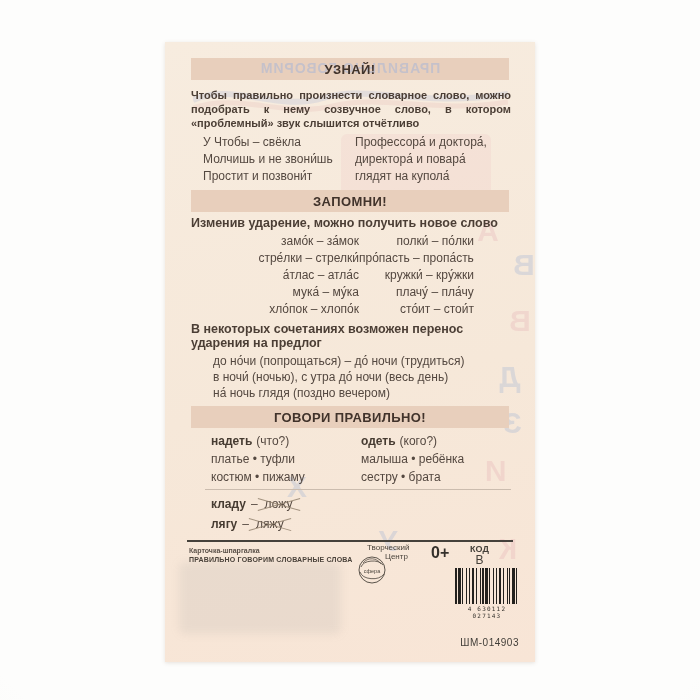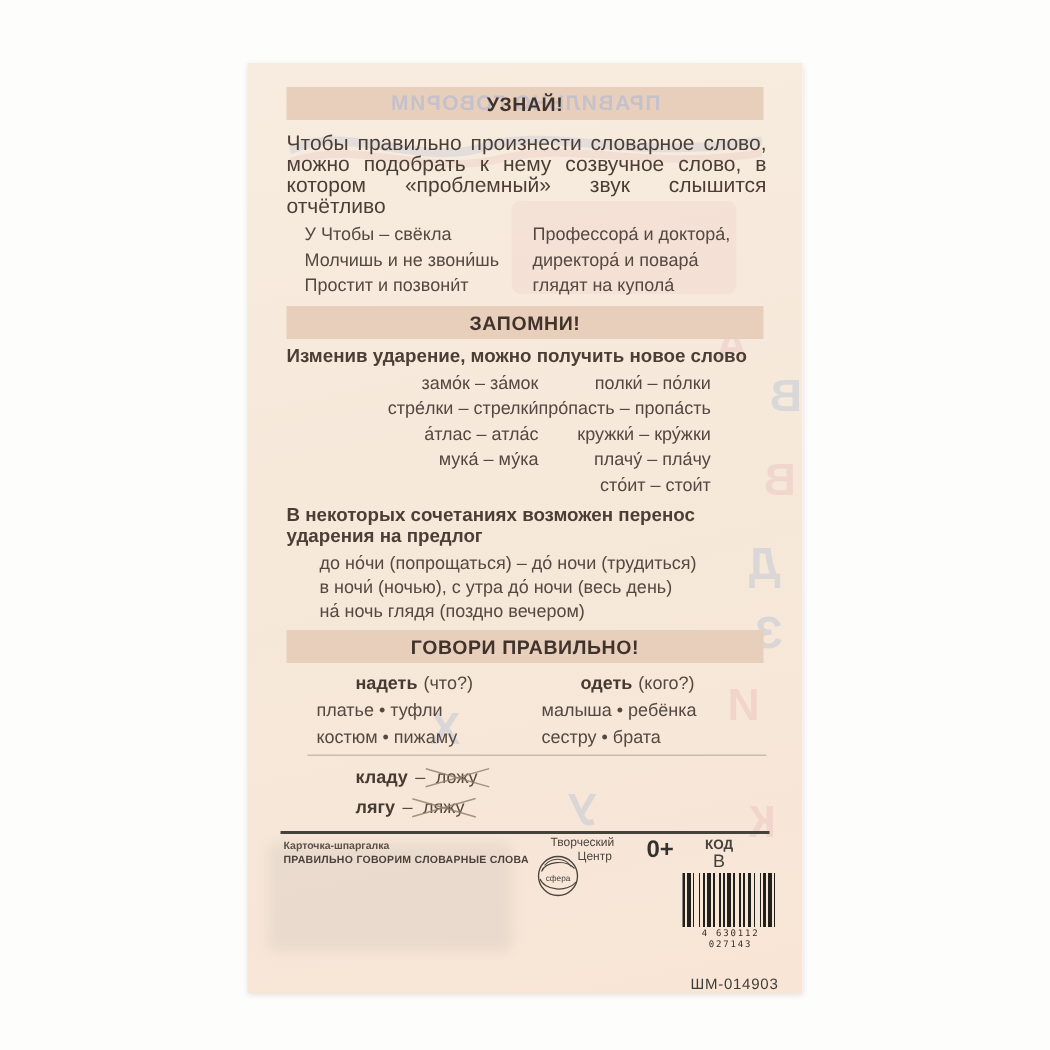--- a/index.html
+++ b/index.html
@@ -23,36 +23,36 @@
   .band1{margin-top:16px;}
   .band-label{
     position:relative;z-index:2;font-weight:bold;font-size:13px;color:#41332b;letter-spacing:.4px;
   }
   .ghost-title{
     position:absolute;left:0;right:0;top:2px;z-index:1;text-align:center;
     transform:scaleX(-1);color:#a9b6d6;opacity:.55;font-weight:bold;font-size:14px;letter-spacing:1px;
     white-space:nowrap;
   }
   .intro{
-    margin:8px 24px 0 26px;font-size:14px;line-height:14px;font-weight:normal;
+    margin:8px 24px 0 26px;font-size:11px;line-height:14px;font-weight:bold;
     text-align:justify;color:#4b3e35;
   }
   .lead{
     margin:4px 24px 0 26px;font-size:12.5px;line-height:14px;font-weight:bold;color:#4b3e35;
   }
   .cols{display:flex;position:relative;z-index:2;}
   .cols-uznai{margin:4px 0 0 38px;line-height:17px;}
   .cols-uznai .col1{width:152px;}
   .cols-pairs{margin:3px 0 0 44px;line-height:17px;text-align:right;}
   .cols-pairs .col1{width:150px;}
   .night{margin:3px 0 0 48px;line-height:16px;}
   .band2,.band3{margin-top:5px;}
   .cols-speak{margin:4px 0 0 46px;line-height:18px;}
   .cols-speak .col1{width:150px;}
-  .bold{font-weight:bold;color:#463b31;margin-left:26px;}
+  .bold{font-weight:bold;color:#463b31;}
   .rest{margin-left:4px;}
   .thin-rule{margin:3px 24px 0 40px;border-top:1px solid #cbbcae;}
   .cols-wrong{margin:5px 0 0 46px;line-height:18px;}
   .cols-wrong .col1{width:150px;}
   .wline{margin-bottom:2px;}
   .dash{margin:0 5px;}
   .crossed{position:relative;display:inline-block;padding:0 2px;}
   .crossed::before,.crossed::after{
     content:"";position:absolute;left:-6px;right:-6px;top:50%;height:1.3px;
     background:#93826f;opacity:.85;
@@ -139,20 +139,21 @@
     <div class="band band2">
       <span class="band-label">ЗАПОМНИ!</span>
     </div>
     <p class="lead">Изменив ударение, можно получить новое слово</p>
     <div class="cols cols-pairs">
       <div class="col1">
         <div>замо́к – за́мок</div>
         <div>стре́лки – стрелки́</div>
         <div>а́тлас – атла́с</div>
         <div>мука́ – му́ка</div>
+        <div>хло́пок – хлопо́к</div>
       </div>
       <div class="col2">
         <div>полки́ – по́лки</div>
         <div>про́пасть – пропа́сть</div>
         <div>кружки́ – кру́жки</div>
         <div>плачу́ – пла́чу</div>
         <div>сто́ит – стои́т</div>
       </div>
     </div>
     <p class="lead">В некоторых сочетаниях возможен перенос ударения на предлог</p>

